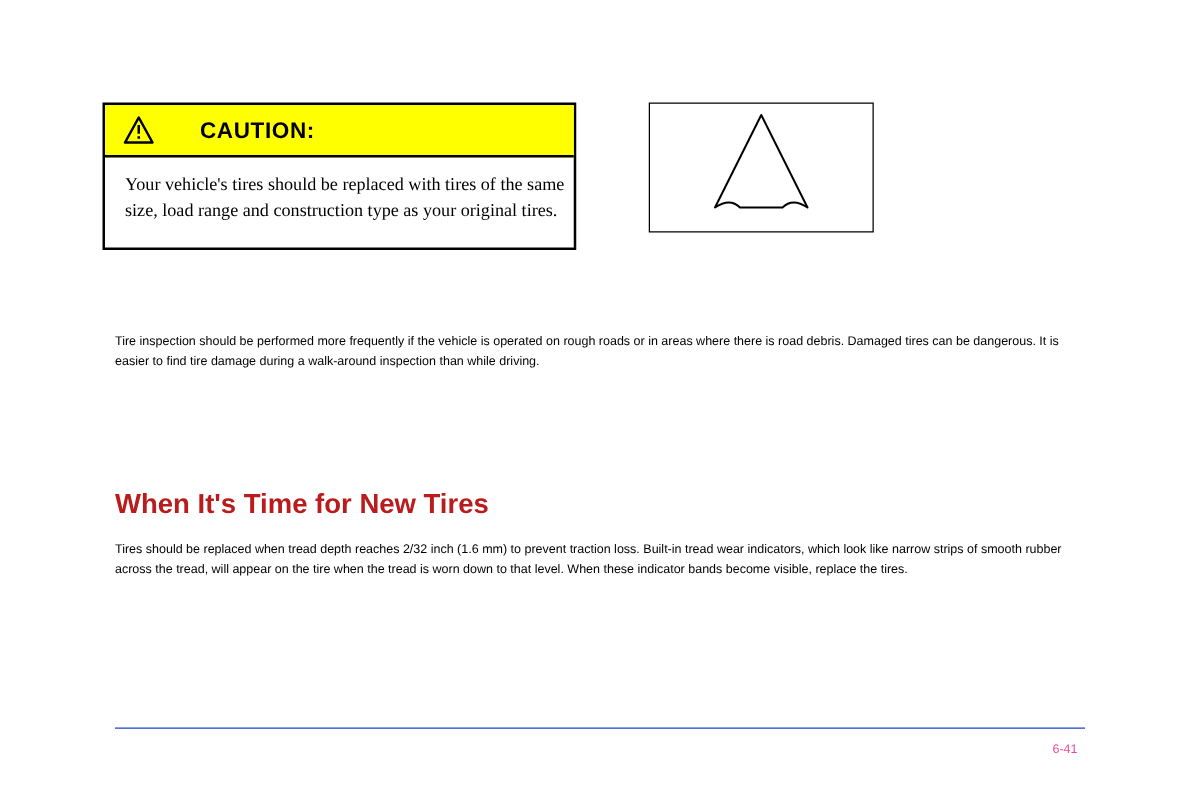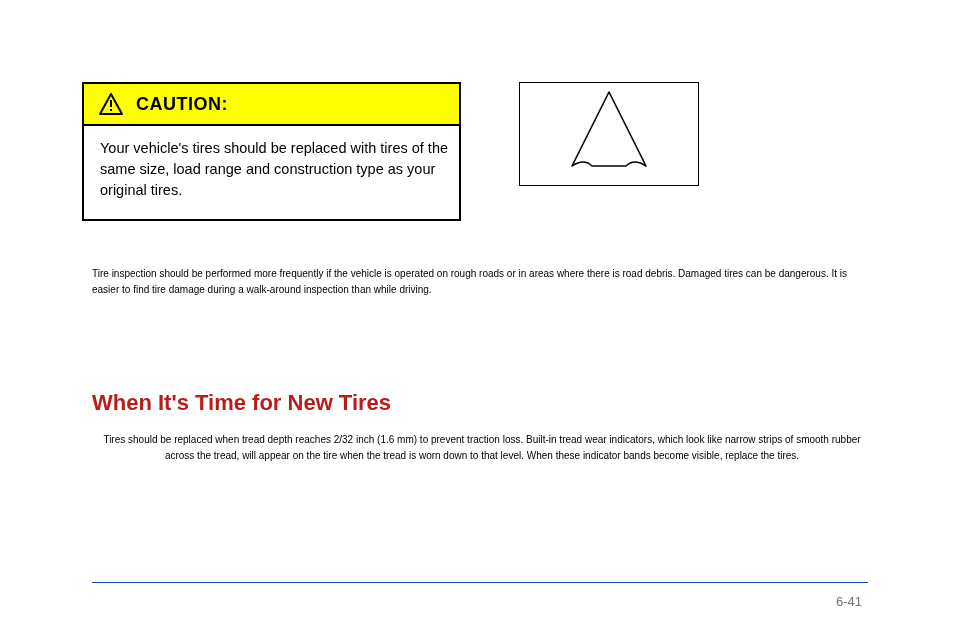--- a/index.html
+++ b/index.html
@@ -21,32 +21,33 @@
   .caution-box {
     width: 379px;
     border: 2px solid #000;
   }
   .caution-header {
     background: #ffff00;
     height: 42px;
     display: flex;
     align-items: center;
     padding: 0 10px 0 14px;
-    gap: 12px;
+    gap: 36px;
     border-bottom: 2px solid #000;
   }
   .caution-header .title {
     font-weight: bold;
     font-size: 18px;
     letter-spacing: 0.5px;
   }
   .caution-body {
     padding: 12px 0 18px 16px;
     font-size: 14.5px;
     line-height: 1.45;
+    font-family: Liberation Serif, serif;
   }
   .figure-box {
     width: 180px;
     height: 104px;
     border: 1px solid #000;
     display: flex;
     align-items: center;
     justify-content: center;
     padding: 6px;
   }
@@ -59,35 +60,35 @@
   }
   .para1 { top: 266px; }
   .heading {
     position: absolute;
     left: 92px;
     top: 390px;
     font-size: 22px;
     font-weight: bold;
     color: #b91c1c;
   }
-  .para2 { top: 432px; text-align: center; }
+  .para2 { top: 432px; }
   .footer-rule {
     position: absolute;
     left: 92px;
     top: 582px;
     width: 776px;
     height: 1px;
     background: #1a3fd1;
   }
   .page-num {
     position: absolute;
     right: 92px;
     top: 594px;
-    font-size: 13px;
-    color: #737373;
+    font-size: 10px;
+    color: #ec4899;
   }
   .tri-icon svg { display:block; }
 </style>
 </head>
 <body>
 
 <div class="top-row">
   <div class="caution-box">
     <div class="caution-header">
       <span class="tri-icon">

